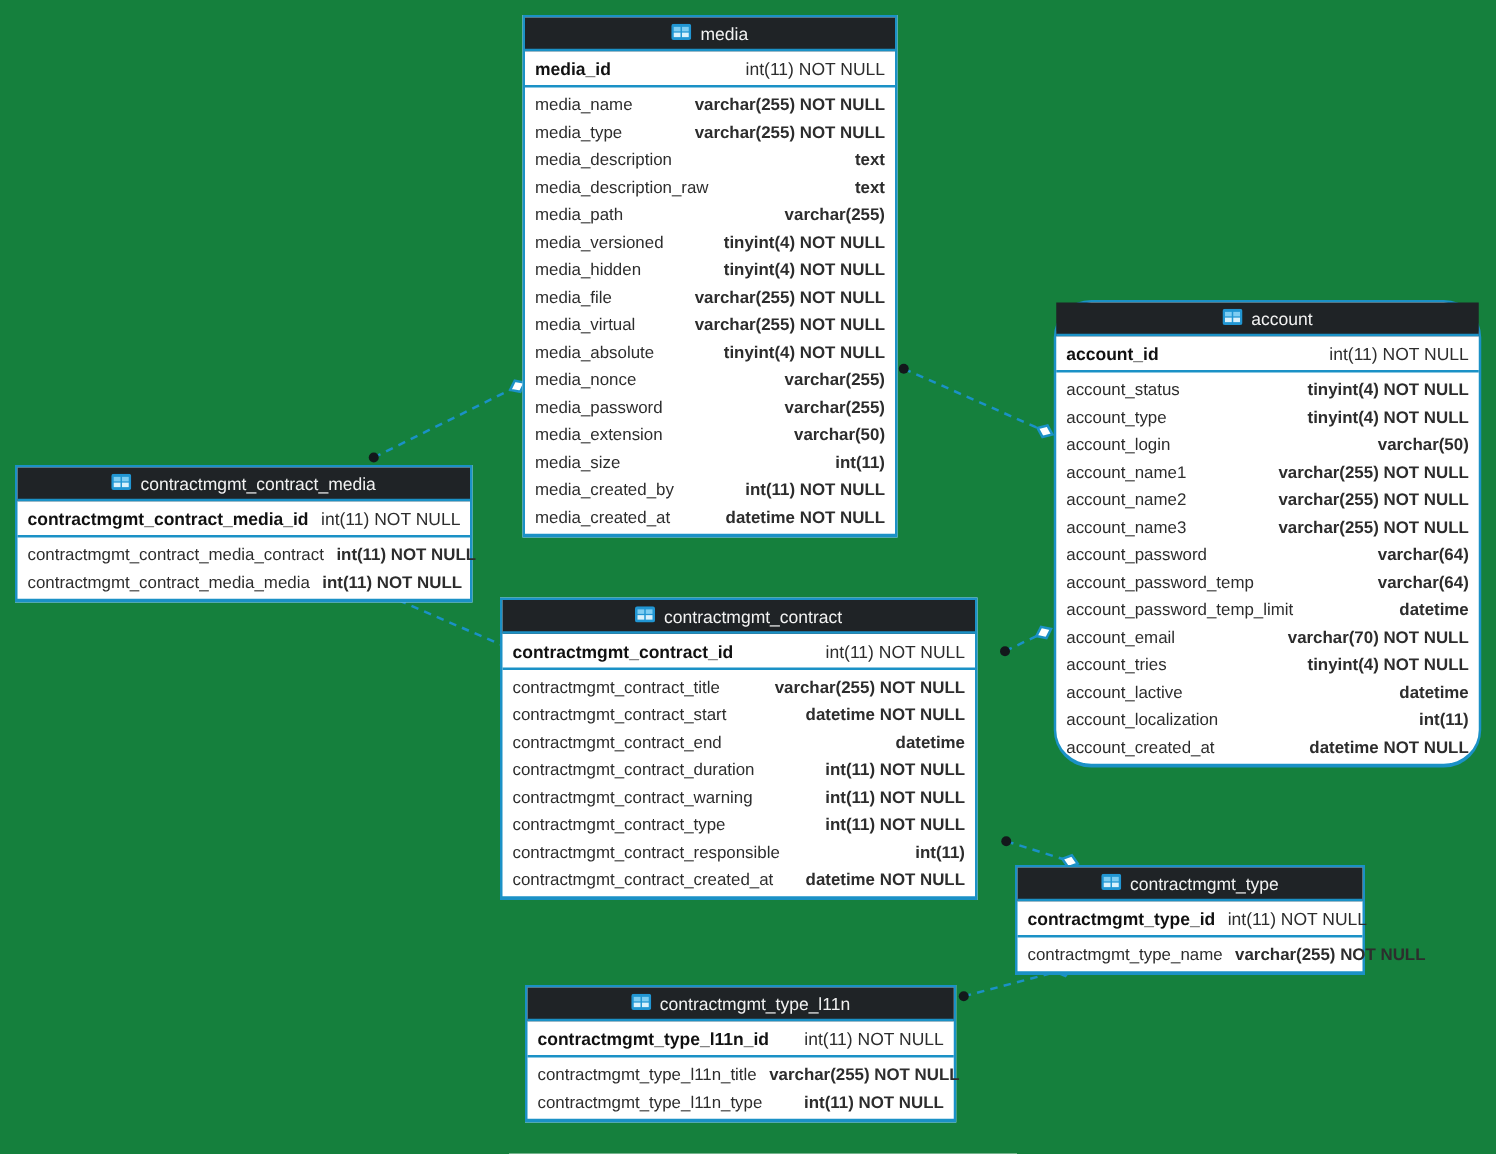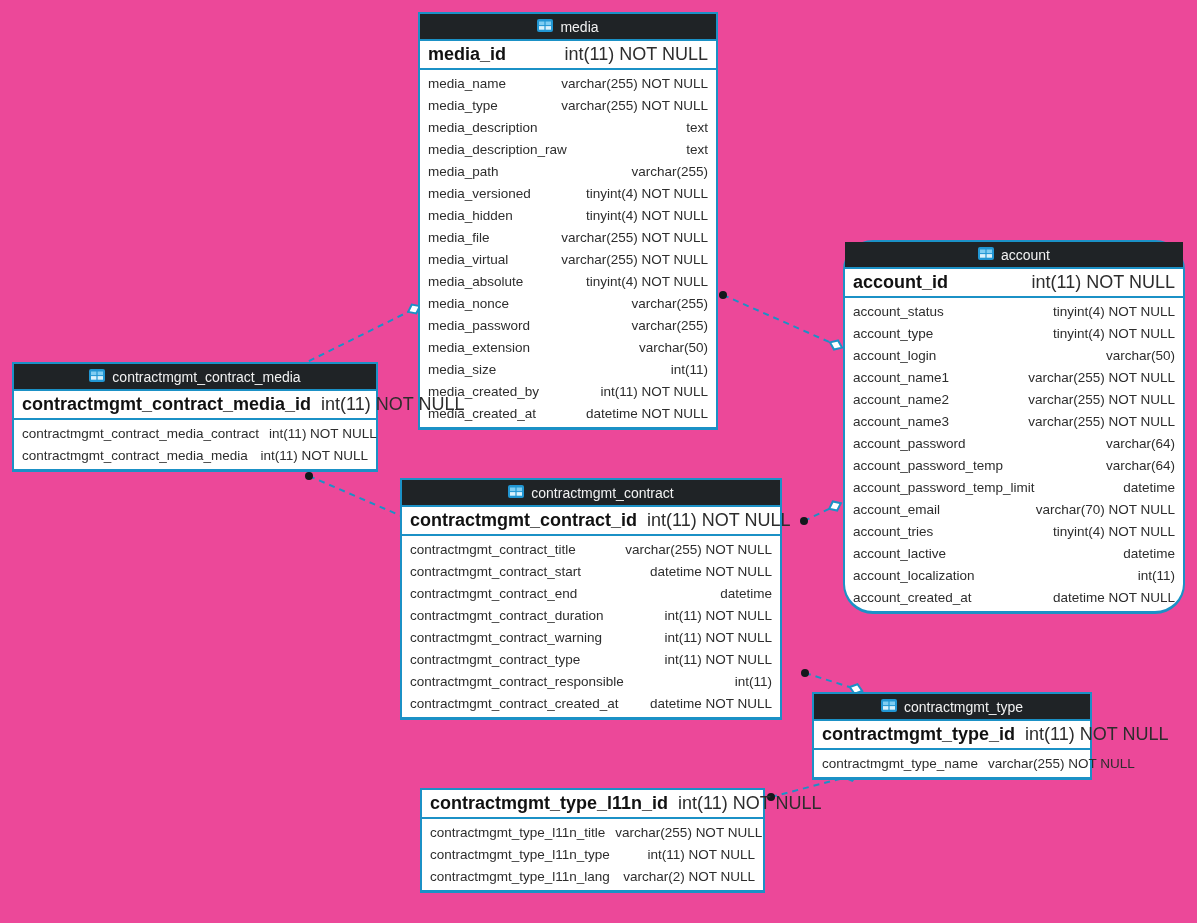--- a/index.html
+++ b/index.html
@@ -1,20 +1,20 @@
 <!DOCTYPE html>
 <html><head>
 <meta charset="utf-8">
 <style>
   html, body { margin: 0; padding: 0; background: #ffffff; }
   .canvas {
     position: relative;
     width: 1197px;
     height: 923px;
-    background: #ec4899;
+    background: #15803d;
     font-family: "Liberation Sans", sans-serif;
     overflow: hidden;
   }
   #relations-layer {
     position: absolute;
     left: 0; top: 0;
     pointer-events: none;
   }
   .db-table {
     position: absolute;
@@ -36,38 +36,38 @@
     border-bottom: 2px solid #1b91c6;
     white-space: nowrap;
   }
   .pk-row {
     display: flex;
     justify-content: space-between;
     align-items: center;
     height: 27px;
     padding: 0 8px;
     border-bottom: 2px solid #1b91c6;
-    font-size: 18px;
+    font-size: 14px;
     white-space: nowrap;
     text-align: right;
   }
   .pk-name { font-weight: bold; color: #111111; }
   .pk-type { color: #2d2d2d; margin-left: 10px; }
   .col-rows { padding: 2px 0 3px 0; }
   .col-row {
     display: flex;
     justify-content: space-between;
     align-items: center;
     height: 22px;
     padding: 0 8px;
     font-size: 13.5px;
     white-space: nowrap;
   }
   .col-name { color: #2d2d2d; }
-  .col-type { color: #2d2d2d; margin-left: 10px; }
+  .col-type { color: #2d2d2d; margin-left: 10px; font-weight: bold; }
   .tbl-icon { display: inline-block; width: 16px; height: 13px; }
 </style>
 </head>
 <body>
 
 <div class="canvas">
   <svg id="relations-layer" width="1197" height="923">
       <g>
         <line x1="299" y1="366" x2="414" y2="309" stroke="#1b91c6" stroke-width="2" stroke-dasharray="6,5"></line>
         <polygon points="408.1761300798012,311.8866137865333 411.77952785651286,304.52010006138556 419.8238699201988,306.1133862134667 416.22047214348714,313.47989993861444" fill="#ffffff" stroke="#1b91c6" stroke-width="2"></polygon>
@@ -249,21 +249,21 @@
           <div class="col-row">
             <span class="col-name">account_localization</span>
             <span class="col-type">int(11)</span>
           </div>
           <div class="col-row">
             <span class="col-name">account_created_at</span>
             <span class="col-type">datetime NOT NULL</span>
           </div>
         </div>
       </div>
-      <div class="db-table" style="left: 12px; top: 362px; width: 366px;">
+      <div class="db-table" style="left: 12px; top: 372px; width: 366px;">
         <div class="tbl-header">
           <span><svg class="tbl-icon" viewBox="0 0 16 13" xmlns="http://www.w3.org/2000/svg">
               <rect x="0" y="0" width="16" height="13" rx="2" fill="#2196d3"></rect>
               <rect x="2" y="2.5" width="5.4" height="3.6" fill="#7fcdf2"></rect>
               <rect x="8.6" y="2.5" width="5.4" height="3.6" fill="#7fcdf2"></rect>
               <rect x="2" y="7.1" width="5.4" height="3.6" fill="#d9f1fc"></rect>
               <rect x="8.6" y="7.1" width="5.4" height="3.6" fill="#d9f1fc"></rect>
             </svg></span>
           <span>contractmgmt_contract_media</span>
         </div>
@@ -348,33 +348,39 @@
           <span class="pk-type">int(11) NOT NULL</span>
         </div>
         <div class="col-rows">
           <div class="col-row">
             <span class="col-name">contractmgmt_type_name</span>
             <span class="col-type">varchar(255) NOT NULL</span>
           </div>
         </div>
       </div>
       <div class="db-table" style="left: 420px; top: 788px; width: 345px;">
+        <div class="tbl-header">
+          <span><svg class="tbl-icon" viewBox="0 0 16 13" xmlns="http://www.w3.org/2000/svg">
+              <rect x="0" y="0" width="16" height="13" rx="2" fill="#2196d3"></rect>
+              <rect x="2" y="2.5" width="5.4" height="3.6" fill="#7fcdf2"></rect>
+              <rect x="8.6" y="2.5" width="5.4" height="3.6" fill="#7fcdf2"></rect>
+              <rect x="2" y="7.1" width="5.4" height="3.6" fill="#d9f1fc"></rect>
+              <rect x="8.6" y="7.1" width="5.4" height="3.6" fill="#d9f1fc"></rect>
+            </svg></span>
+          <span>contractmgmt_type_l11n</span>
+        </div>
         <div class="pk-row">
           <span class="pk-name">contractmgmt_type_l11n_id</span>
           <span class="pk-type">int(11) NOT NULL</span>
         </div>
         <div class="col-rows">
           <div class="col-row">
             <span class="col-name">contractmgmt_type_l11n_title</span>
             <span class="col-type">varchar(255) NOT NULL</span>
           </div>
           <div class="col-row">
             <span class="col-name">contractmgmt_type_l11n_type</span>
             <span class="col-type">int(11) NOT NULL</span>
-          </div>
-          <div class="col-row">
-            <span class="col-name">contractmgmt_type_l11n_lang</span>
-            <span class="col-type">varchar(2) NOT NULL</span>
           </div>
         </div>
       </div>
     </div>
 </div>
 
 </body></html>

